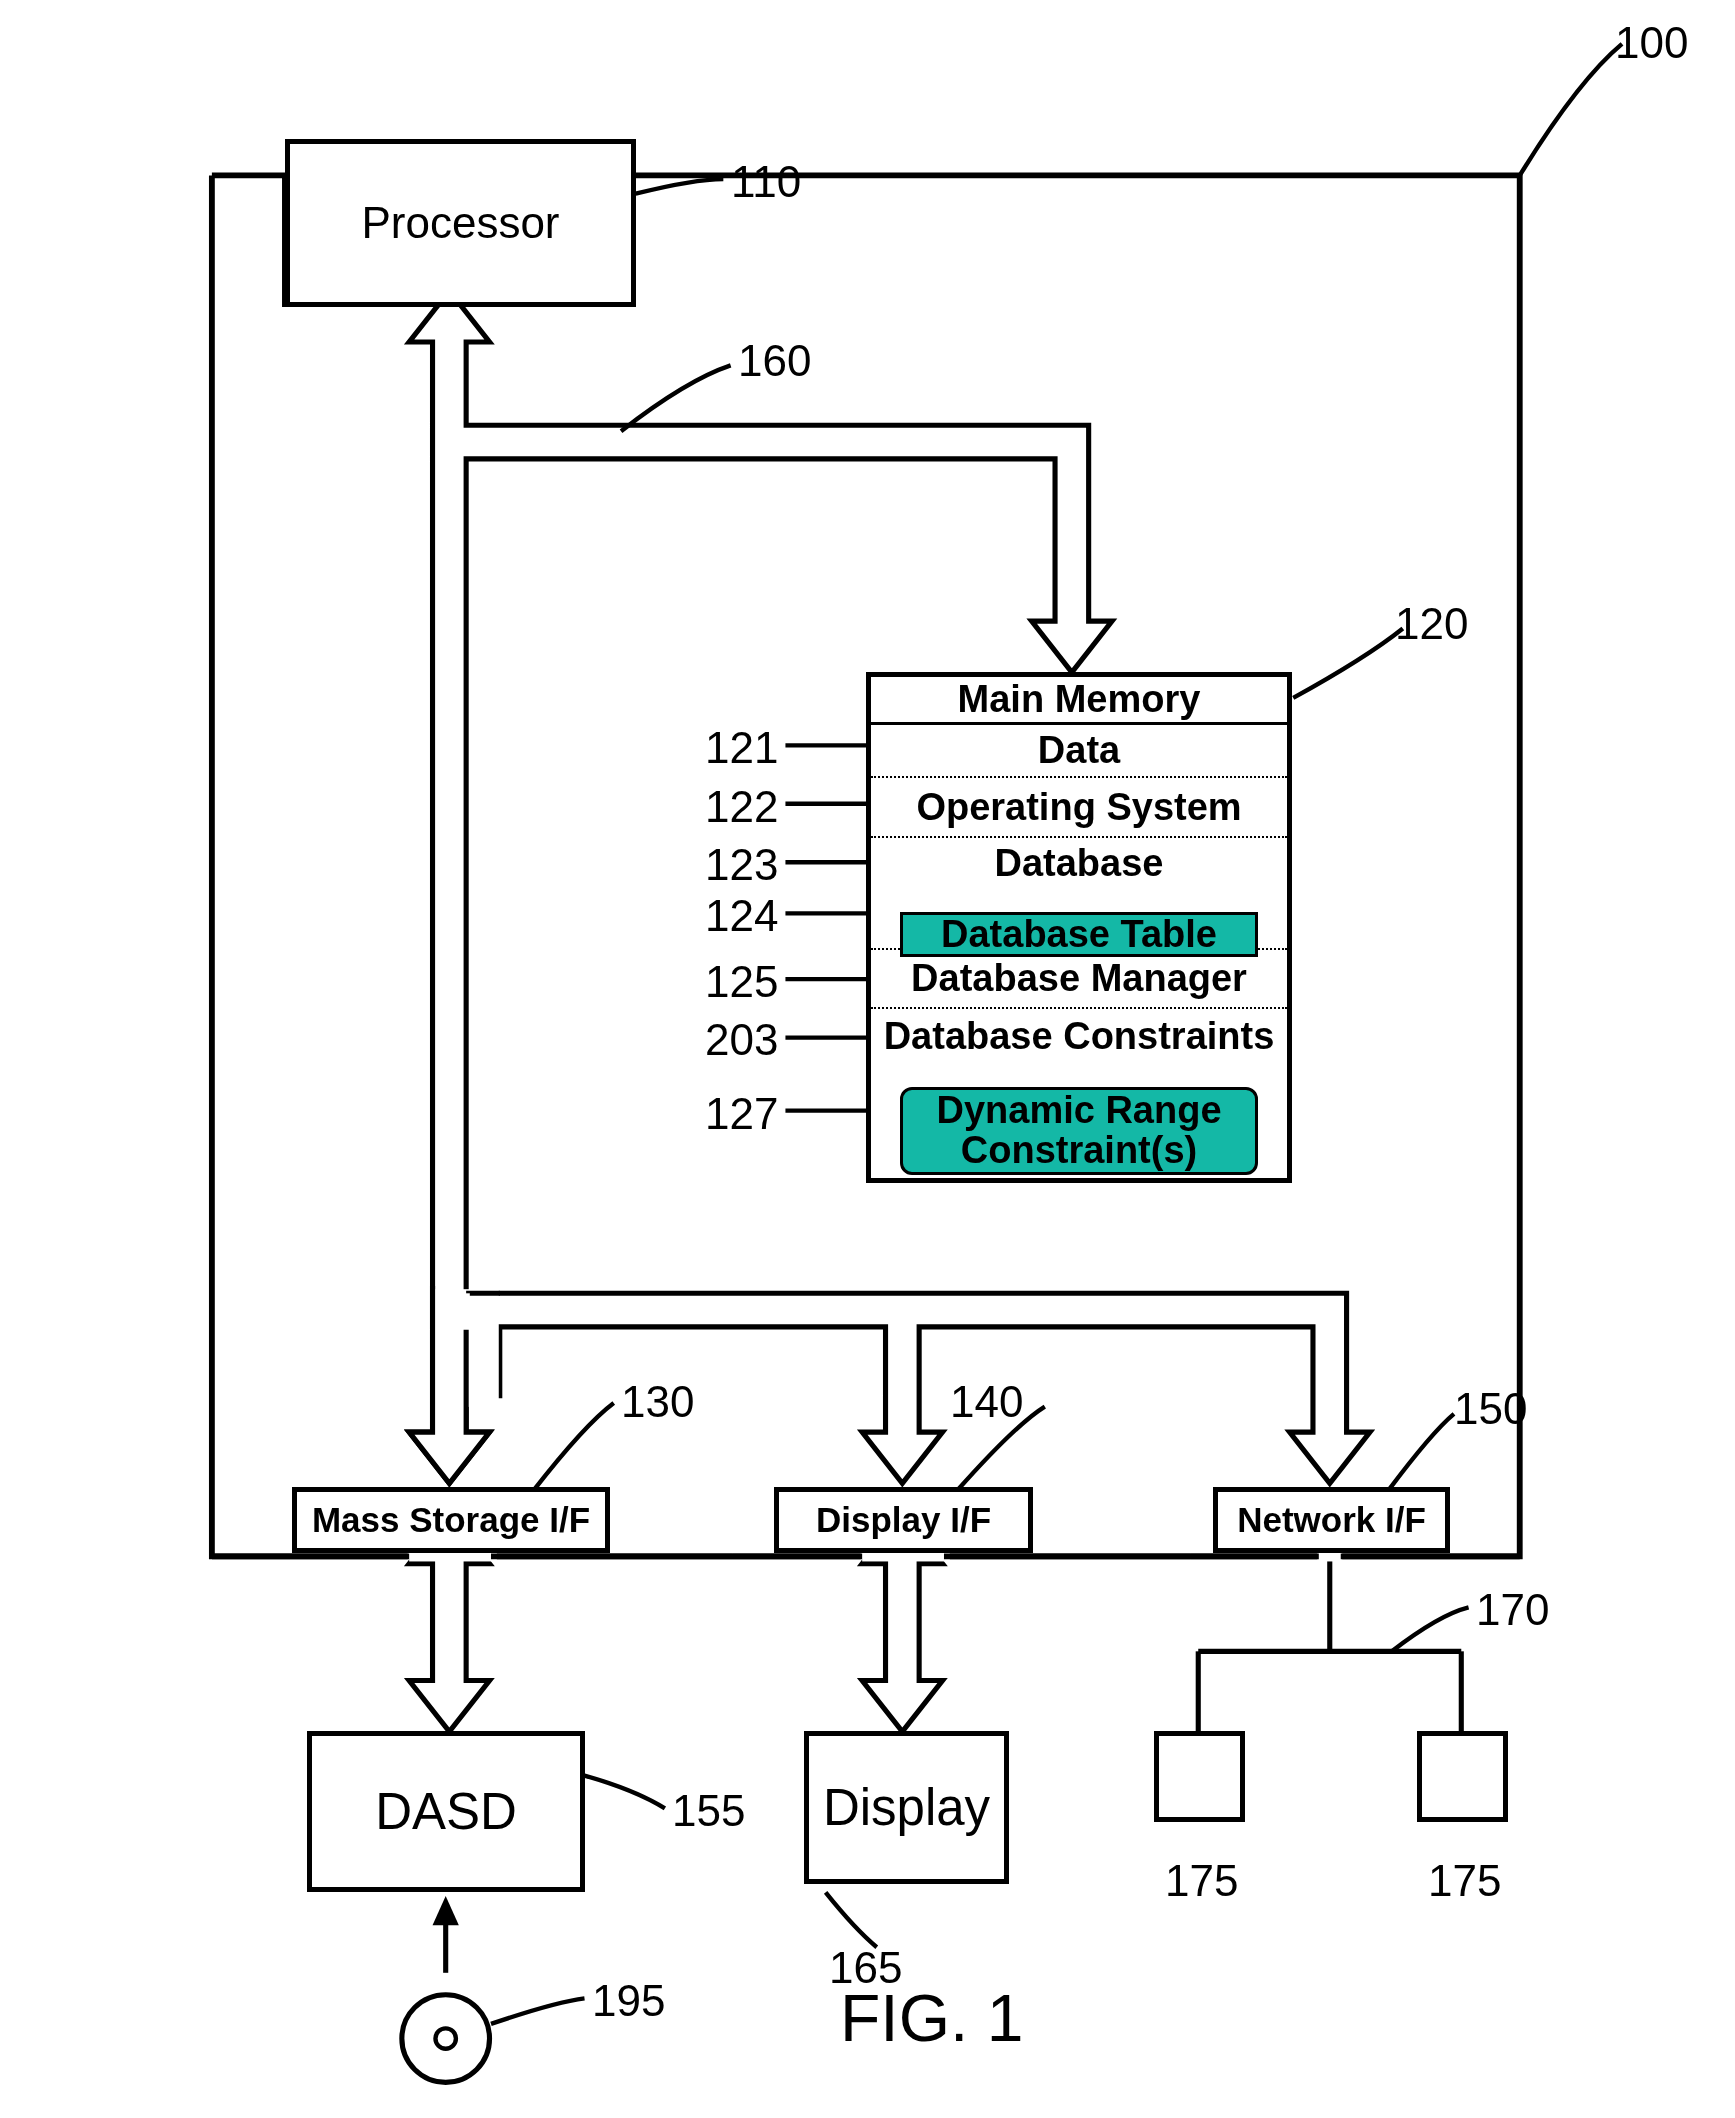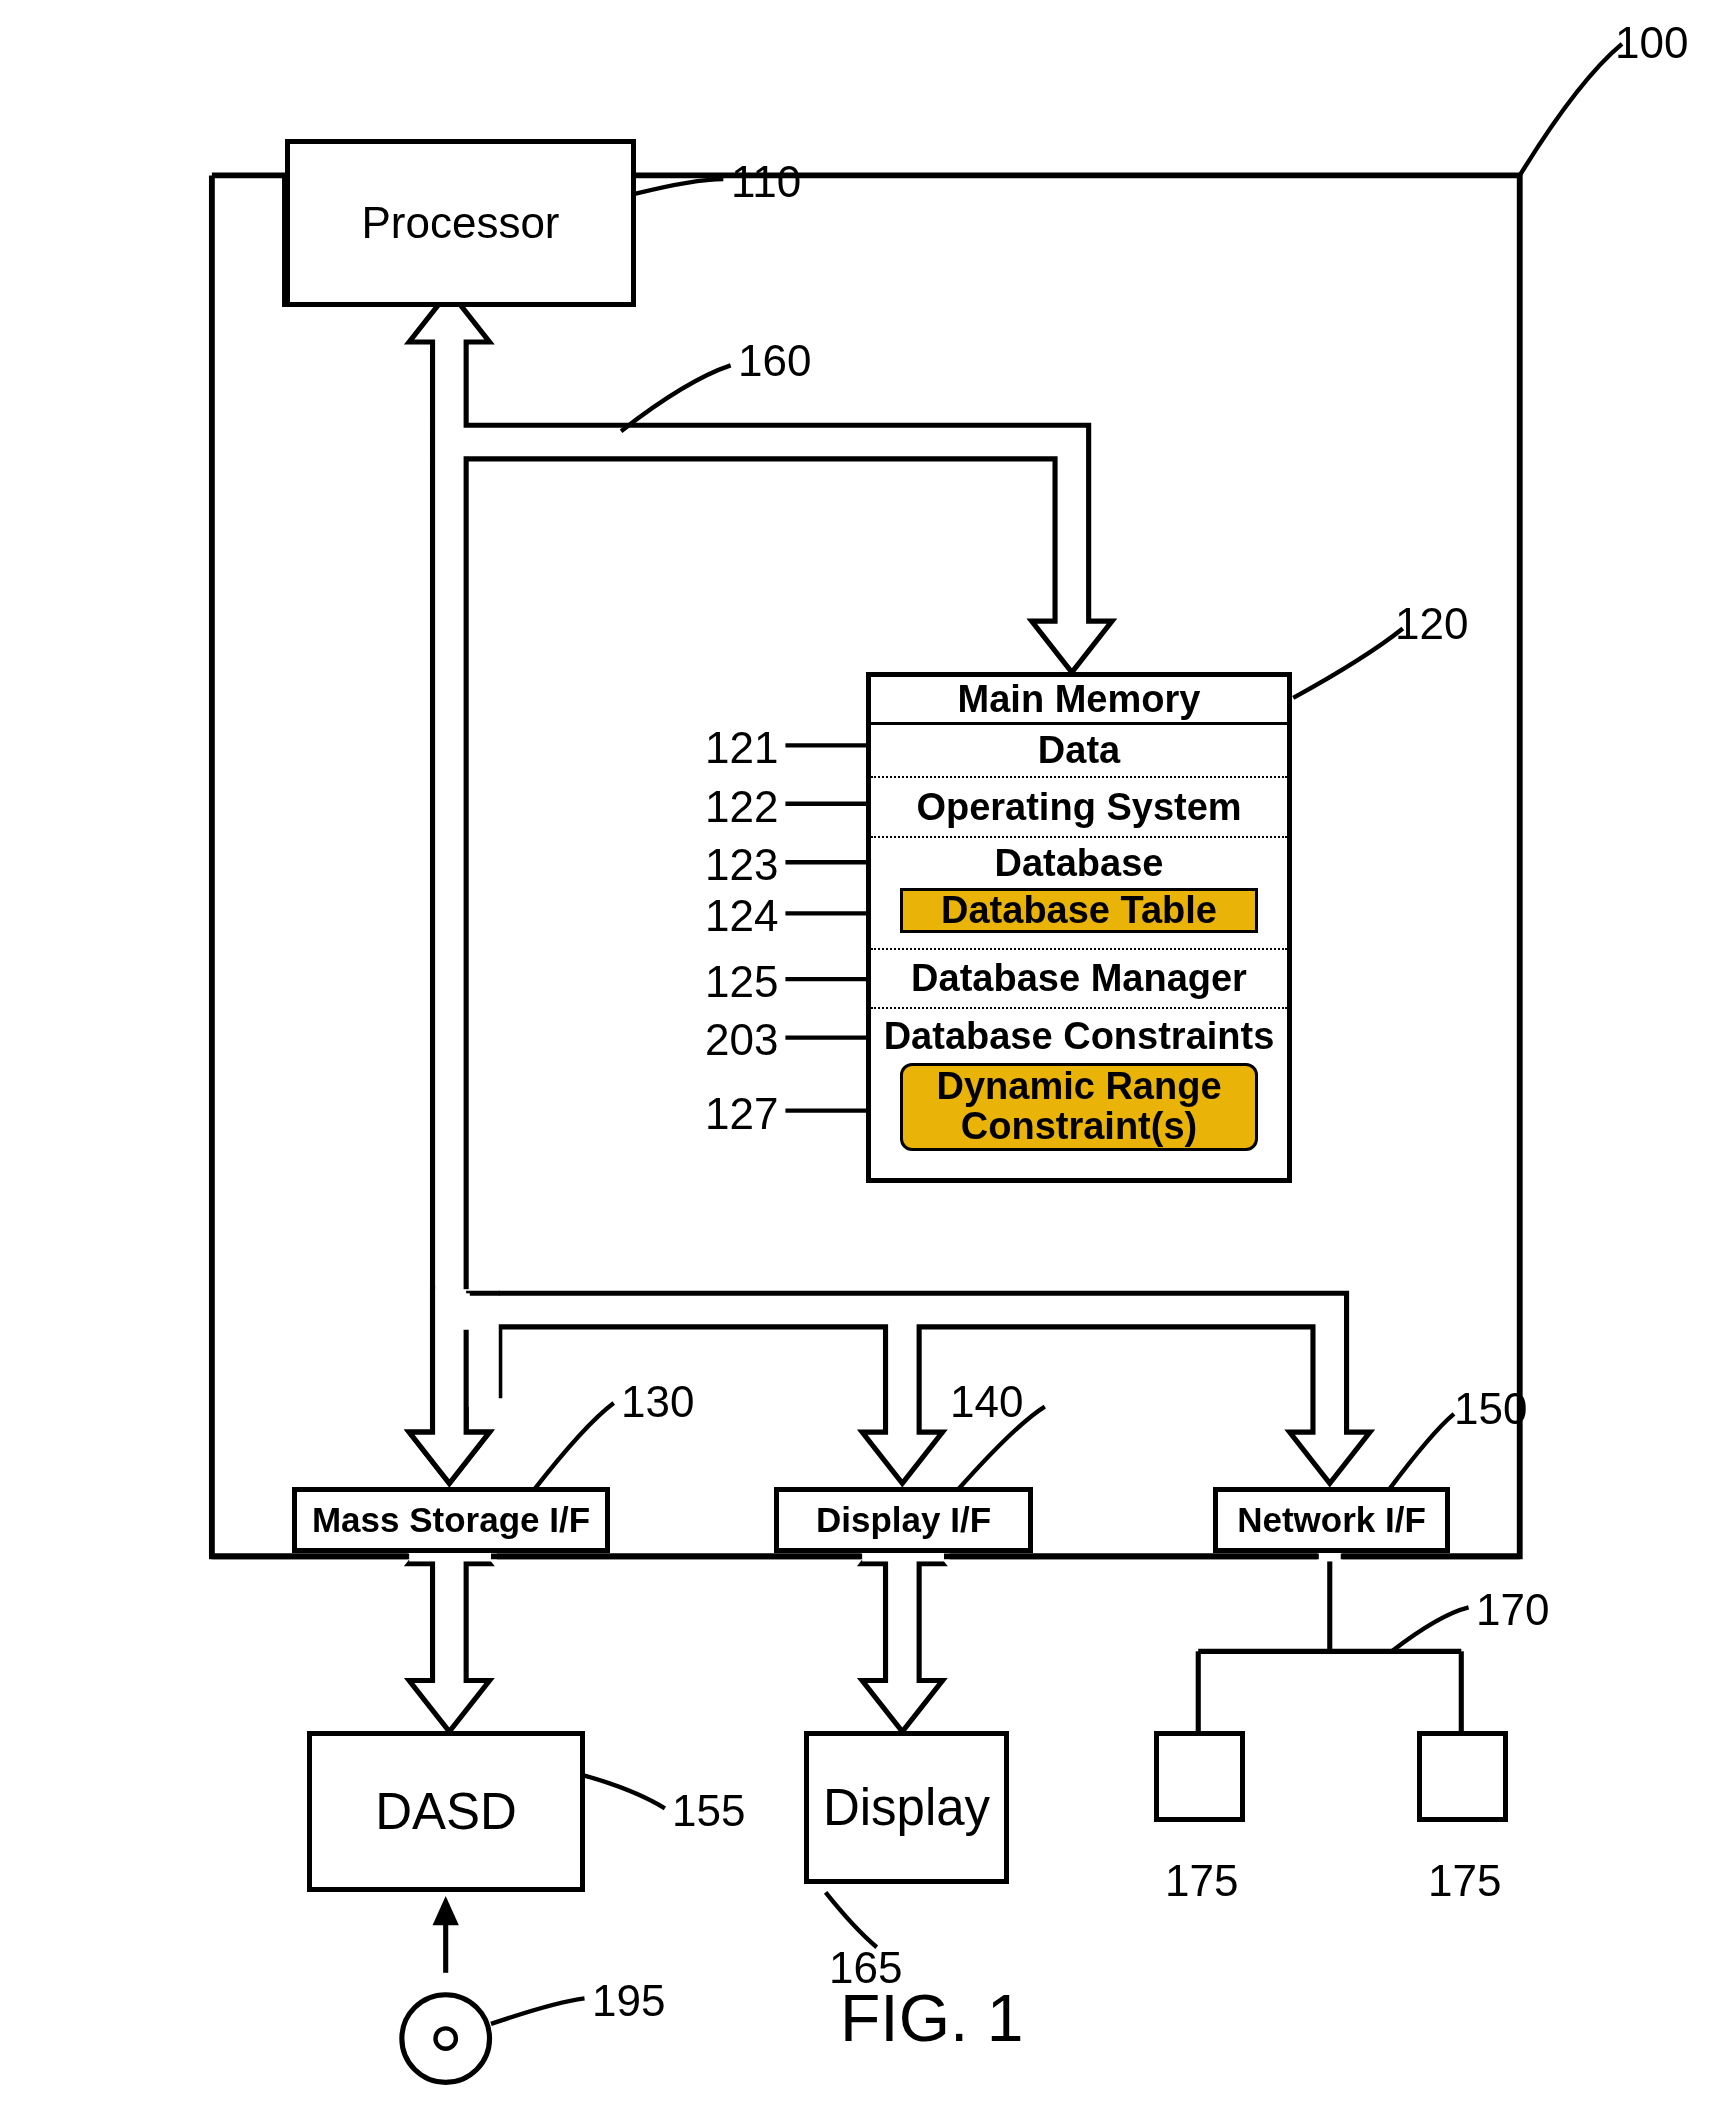--- a/index.html
+++ b/index.html
@@ -26,21 +26,22 @@
     background: #fff;
   }
   .thinbox {
     border: 3.7px solid #000;
     box-sizing: border-box;
     display: flex;
     align-items: center;
     justify-content: center;
     text-align: center;
     font-weight: 700;
-    background: #eab308;
+    background: #14b8a6;
+    margin-top: 24px;
   }
   .lbl {
     font-size: 44px;
     font-weight: 400;
   }
   .memlbl { font-size: 38px; font-weight: 700; }
   .iflbl  { font-size: 35px; font-weight: 700; }
   svg { position: absolute; left: 0; top: 0; }
 </style>
 </head>

